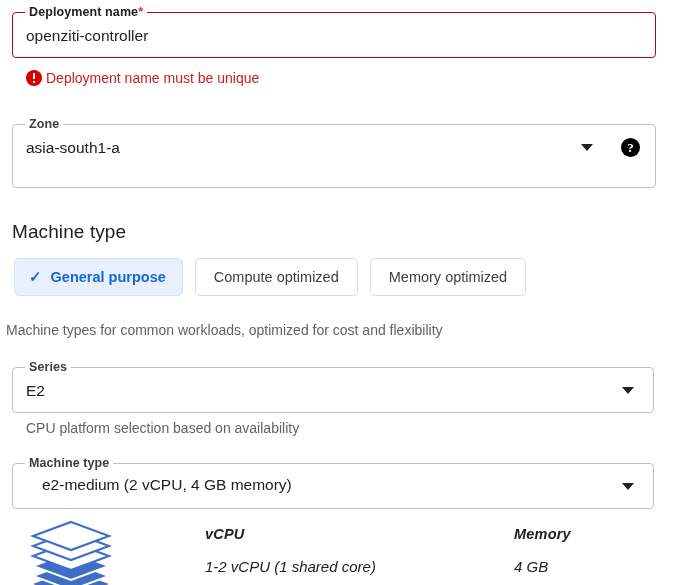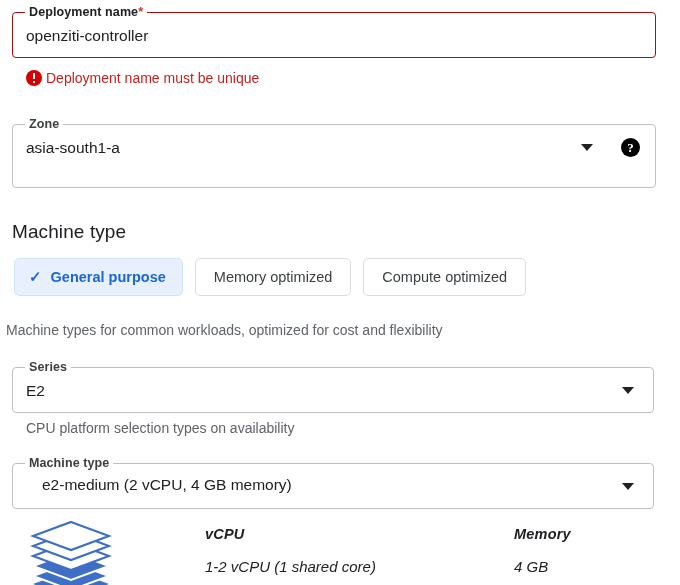--- a/index.html
+++ b/index.html
@@ -291,37 +291,37 @@
 
   <div id="machine-type-heading">Machine type</div>
 
   <div id="chip-group">
     <div class="chip selected">
       <span class="check">✓</span>
       <span>General purpose</span>
     </div>
     <div class="chip">
 
+      <span>Compute optimized</span>
+    </div>
+    <div class="chip">
+
       <span>Memory optimized</span>
-    </div>
-    <div class="chip">
-
-      <span>Compute optimized</span>
     </div>
   </div>
 
   <div class="helper" id="machine-helper">Machine types for common workloads, optimized for cost and flexibility</div>
 
   <div class="field" id="series-field">
     <span class="legend">Series</span>
     <span class="value">E2</span>
     <span class="caret" id="series-caret"></span>
   </div>
 
-  <div class="helper" id="series-helper">CPU platform selection types on availability</div>
+  <div class="helper" id="series-helper">CPU platform selection based on availability</div>
 
   <div class="field" id="machine-type-field">
     <span class="legend">Machine type</span>
     <span class="value">e2-medium (2 vCPU, 4 GB memory)</span>
     <span class="caret" id="mt-caret"></span>
   </div>
 
   <div id="specs">
 
     <svg id="stack-icon" viewBox="0 0 82 74">

